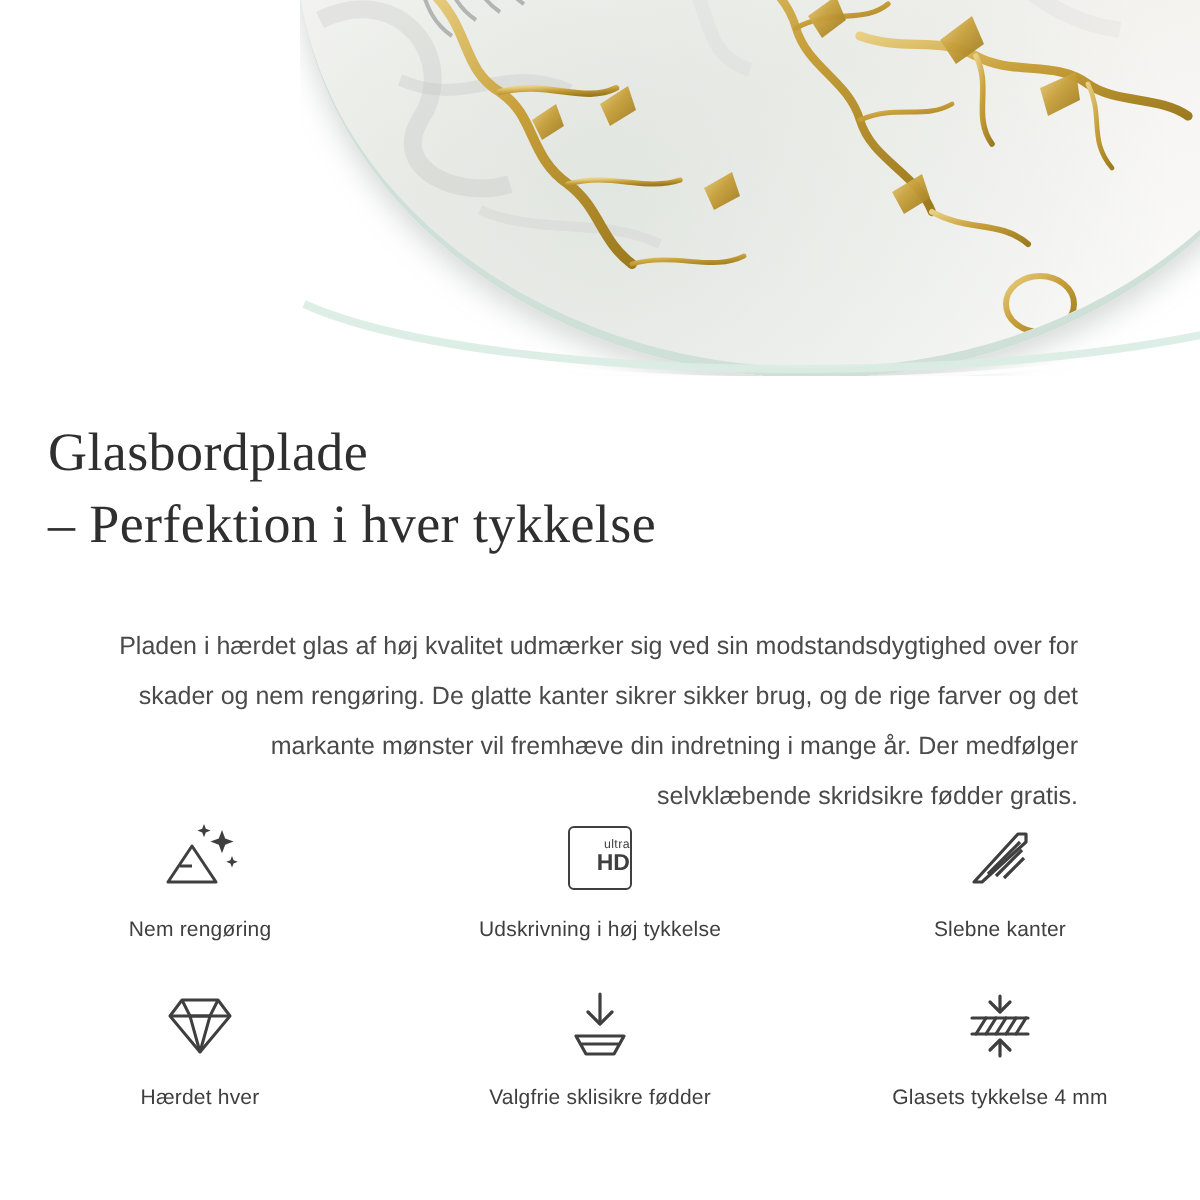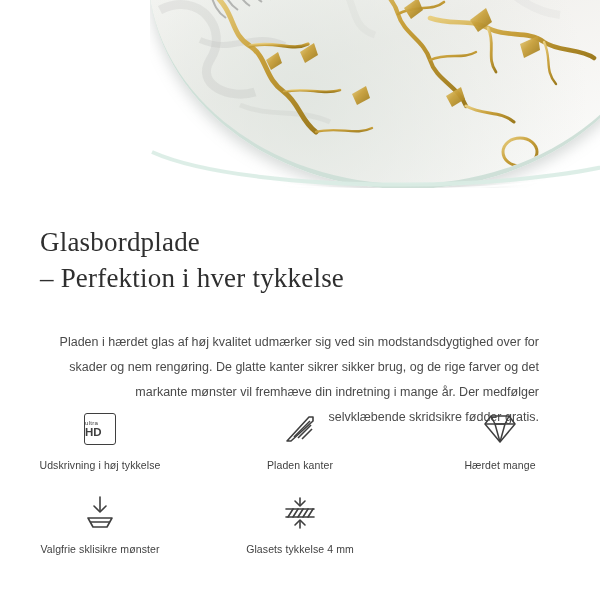--- a/index.html
+++ b/index.html
@@ -69,21 +69,21 @@
   }
 
   
   .content {
     position: absolute;
     left: 0;
     top: 196px;
     width: 600px;
   }
   .headline {
-    margin: 16px;
+    margin: 0;
     padding: 12px 44px 0 24px;
     font-family: "Liberation Serif", serif;
     font-weight: 400;
     font-size: 27px;
     line-height: 36px;
     color: #2f2f2f;
     letter-spacing: 0.2px;
   }
   .headline .line2 {
     display: block;
@@ -130,21 +130,21 @@
     letter-spacing: 0.1px;
   }
   svg { display: block; }
   .hdbox {
     width: 30px;
     height: 30px;
     border: 1.6px solid #3f3f3f;
     border-radius: 3px;
     display: flex;
     flex-direction: column;
-    align-items: flex-start;
+    align-items: flex-end;
     justify-content: center;
     line-height: 1;
   }
   .hdbox .t1 {
     font-size: 6.2px;
     letter-spacing: 0.2px;
     color: #3f3f3f;
   }
   .hdbox .t2 {
     font-size: 11.5px;
@@ -234,20 +234,36 @@
   <div class="content">
     <h1 class="headline">
       <span>Glasbordplade</span>
       <span class="line2">– Perfektion i hver tykkelse</span>
     </h1>
     <p class="body-copy">Pladen i hærdet glas af høj kvalitet udmærker sig ved sin modstandsdygtighed over for skader og nem rengøring. De glatte kanter sikrer sikker brug, og de rige farver og det markante mønster vil fremhæve din indretning i mange år. Der medfølger selvklæbende skridsikre fødder gratis.</p>
   </div>
 
   <div class="features">
 
+    <div class="feature">
+      <div class="ico">
+        <svg width="44" height="38" viewBox="0 0 44 38">
+          <g fill="none" stroke="#3f3f3f" stroke-width="1.5" stroke-linejoin="round">
+            <path d="M6 31 L18 13 L30 31 Z"></path>
+            <path d="M12 23 L18 23"></path>
+          </g>
+          <g fill="#3f3f3f">
+            <path d="M33 5 l1.6 4.2 4.2 1.6 -4.2 1.6 -1.6 4.2 -1.6 -4.2 -4.2 -1.6 4.2 -1.6 z"></path>
+            <path d="M24 2 l0.9 2.4 2.4 0.9 -2.4 0.9 -0.9 2.4 -0.9 -2.4 -2.4 -0.9 2.4 -0.9 z"></path>
+            <path d="M38 18 l0.8 2.1 2.1 0.8 -2.1 0.8 -0.8 2.1 -0.8 -2.1 -2.1 -0.8 2.1 -0.8 z"></path>
+          </g>
+        </svg>
+      </div>
+      <div class="cap">Nem rengøring</div>
+    </div>
 
     <div class="feature">
       <div class="ico">
         <div class="hdbox">
           <span class="t1">ultra</span>
           <span class="t2">HD</span>
         </div>
       </div>
       <div class="cap">Udskrivning i høj tykkelse</div>
     </div>
@@ -256,50 +272,50 @@
       <div class="ico">
         <svg width="36" height="34" viewBox="0 0 36 34">
           <g fill="none" stroke="#3f3f3f" stroke-width="1.6" stroke-linejoin="round">
             <path d="M5 29 L27 5 L31 5 L31 9 L9 29 Z"></path>
             <path d="M12 25 L28 9"></path>
             <path d="M16 26 L29 13"></path>
             <path d="M20 27 L30 17"></path>
           </g>
         </svg>
       </div>
-      <div class="cap">Pladen kanter</div>
+      <div class="cap">Slebne kanter</div>
     </div>
 
     <div class="feature">
       <div class="ico">
         <svg width="42" height="34" viewBox="0 0 42 34">
           <g fill="none" stroke="#3f3f3f" stroke-width="1.5" stroke-linejoin="round">
             <path d="M6 12 L12 4 L30 4 L36 12 L21 30 Z"></path>
             <path d="M6 12 L36 12"></path>
             <path d="M12 4 L16 12 L21 30"></path>
             <path d="M30 4 L26 12 L21 30"></path>
             <path d="M16 12 L26 12"></path>
           </g>
         </svg>
       </div>
-      <div class="cap">Hærdet mange</div>
+      <div class="cap">Hærdet hver</div>
     </div>
 
     <div class="feature">
       <div class="ico">
         <svg width="40" height="38" viewBox="0 0 40 38">
           <g fill="none" stroke="#3f3f3f" stroke-width="1.6" stroke-linejoin="round" stroke-linecap="round">
             <path d="M20 3 L20 17"></path>
             <path d="M14 12 L20 18 L26 12"></path>
             <path d="M8 24 L32 24 L27 33 L13 33 Z"></path>
             <path d="M11 28 L29 28"></path>
           </g>
         </svg>
       </div>
-      <div class="cap">Valgfrie sklisikre mønster</div>
+      <div class="cap">Valgfrie sklisikre fødder</div>
     </div>
 
     <div class="feature">
       <div class="ico">
         <svg width="40" height="34" viewBox="0 0 40 34">
           <g fill="none" stroke="#3f3f3f" stroke-width="1.6" stroke-linecap="round" stroke-linejoin="round">
             <path d="M20 2 L20 9"></path>
             <path d="M15 5 L20 10 L25 5"></path>
             <path d="M6 13 L34 13"></path>
             <path d="M6 21 L34 21"></path>

